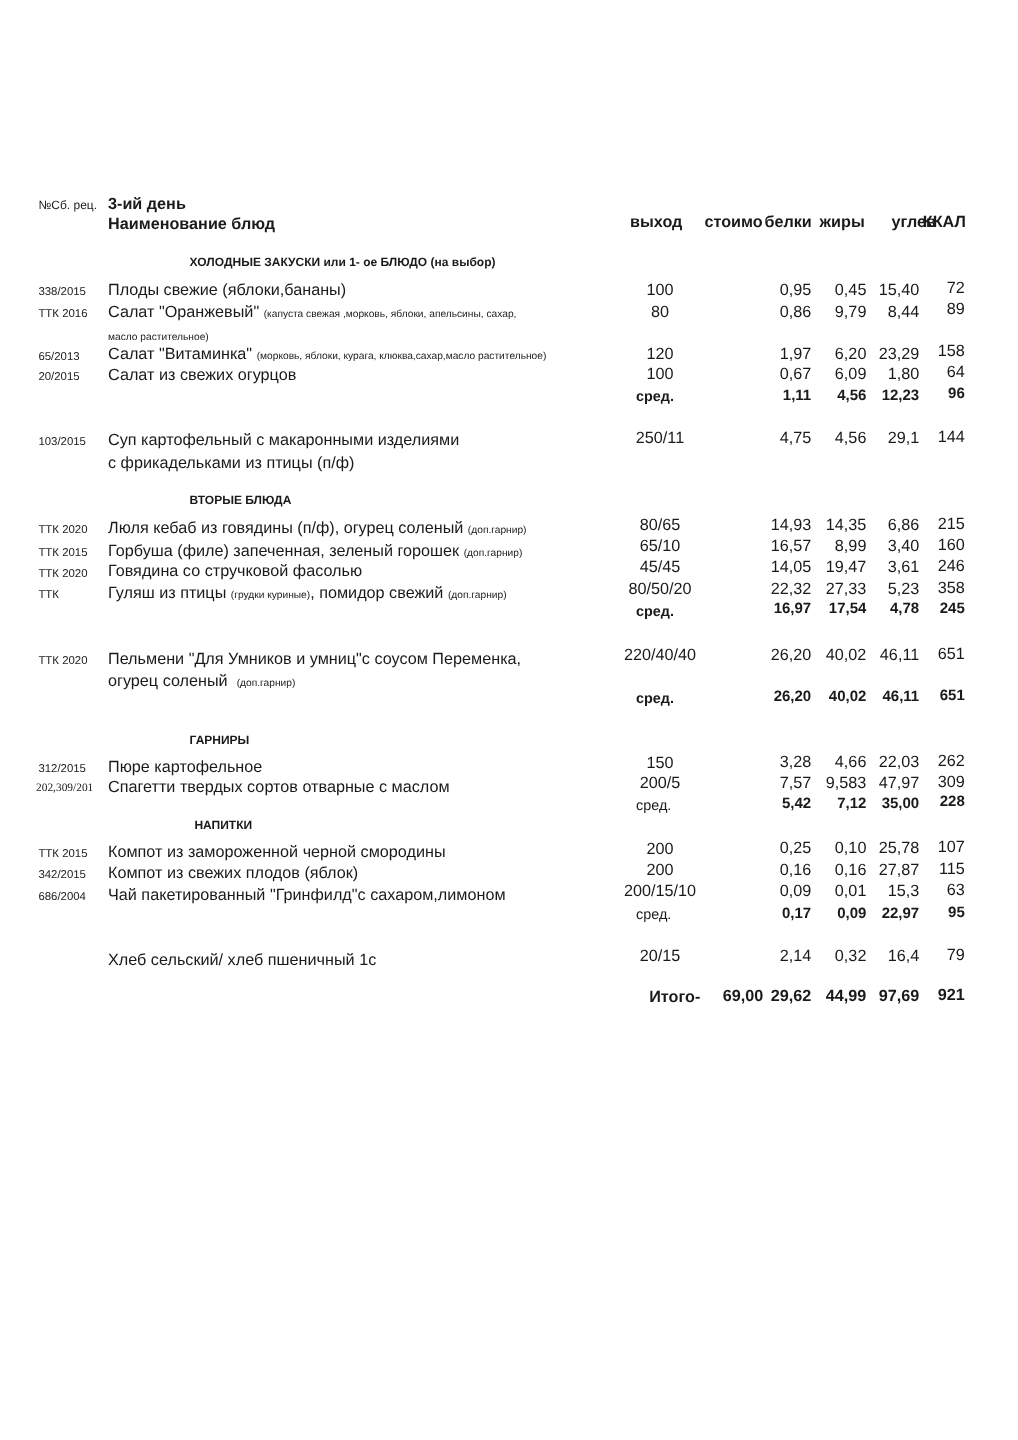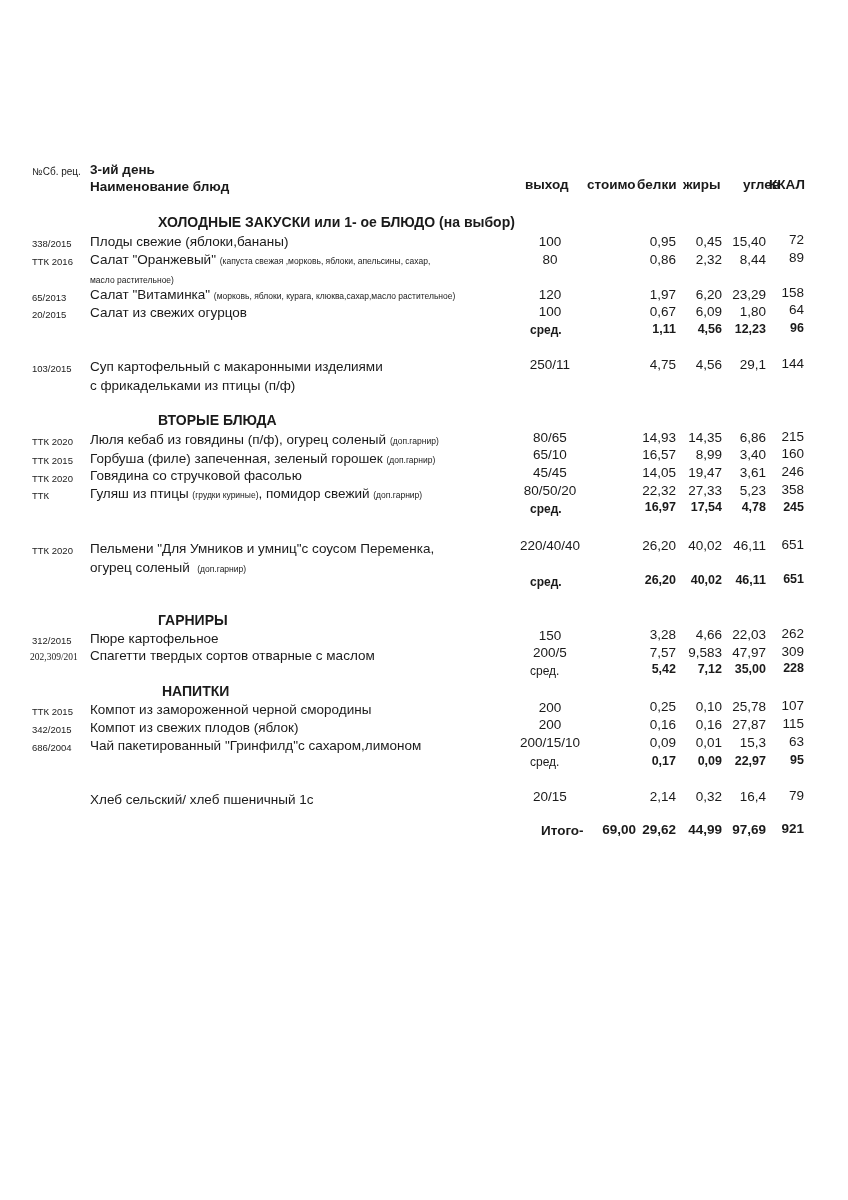--- a/index.html
+++ b/index.html
@@ -9,21 +9,21 @@
   .code { font-size: 9.5px; color: #222; left: 32px; }
   .name { font-size: 13.5px; left: 90px; }
   .note { font-size: 8.5px; }
   .bold { font-weight: bold; }
   .num { font-size: 13.5px; text-align: right; }
   .out { font-size: 13.5px; text-align: center; width: 80px; left: 510px; }
   .c-bel { left: 630px; width: 46px; }
   .c-zhi { left: 680px; width: 42px; }
   .c-ugl { left: 722px; width: 44px; }
   .c-kk  { left: 770px; width: 34px; }
-  .sec { font-size: 14px; font-weight: bold; }
+  .sec { font-size: 10px; font-weight: bold; }
   .hdr { font-size: 13.5px; font-weight: bold; }
   .avg { font-size: 12px; font-weight: bold; }
   .avgn { font-size: 12.5px; font-weight: bold; text-align: right; }
 </style>
 </head>
 <body>
 
 <div class="abs" style="left:32px;top:166px;font-size:10px;">№Сб. рец.</div>
 <div class="abs hdr" style="left:90px;top:162px;">3-ий день</div>
 <div class="abs hdr" style="left:90px;top:179px;">Наименование  блюд</div>
@@ -42,21 +42,21 @@
 <div class="abs num c-bel" style="top:234px;">0,95</div>
 <div class="abs num c-zhi" style="top:234px;">0,45</div>
 <div class="abs num c-ugl" style="top:234px;">15,40</div>
 <div class="abs num c-kk" style="top:232px;">72</div>
 
 <div class="abs code" style="top:256px;">ТТК 2016</div>
 <div class="abs name" style="top:252px;"><span>Салат "Оранжевый"</span> <span class="note">(капуста свежая ,морковь, яблоки, апельсины, сахар,</span></div>
 <div class="abs note" style="left:90px;top:275px;">масло растительное)</div>
 <div class="abs out" style="top:252px;">80</div>
 <div class="abs num c-bel" style="top:252px;">0,86</div>
-<div class="abs num c-zhi" style="top:252px;">2,32</div>
+<div class="abs num c-zhi" style="top:252px;">9,79</div>
 <div class="abs num c-ugl" style="top:252px;">8,44</div>
 <div class="abs num c-kk" style="top:250px;">89</div>
 
 <div class="abs code" style="top:292px;">65/2013</div>
 <div class="abs name" style="top:287px;"><span>Салат "Витаминка"</span> <span class="note">(морковь, яблоки, курага, клюква,сахар,масло растительное)</span></div>
 <div class="abs out" style="top:287px;">120</div>
 <div class="abs num c-bel" style="top:287px;">1,97</div>
 <div class="abs num c-zhi" style="top:287px;">6,20</div>
 <div class="abs num c-ugl" style="top:287px;">23,29</div>
 <div class="abs num c-kk" style="top:285px;">158</div>

